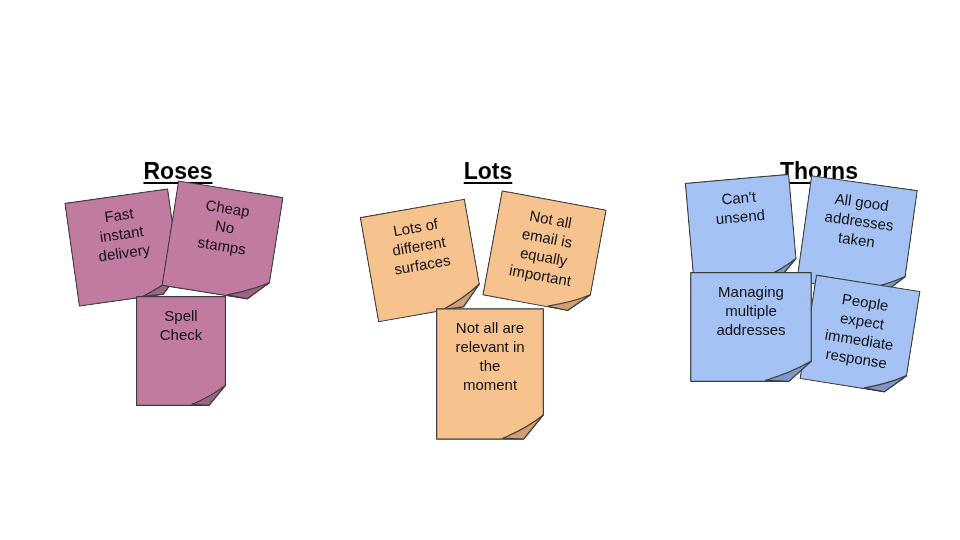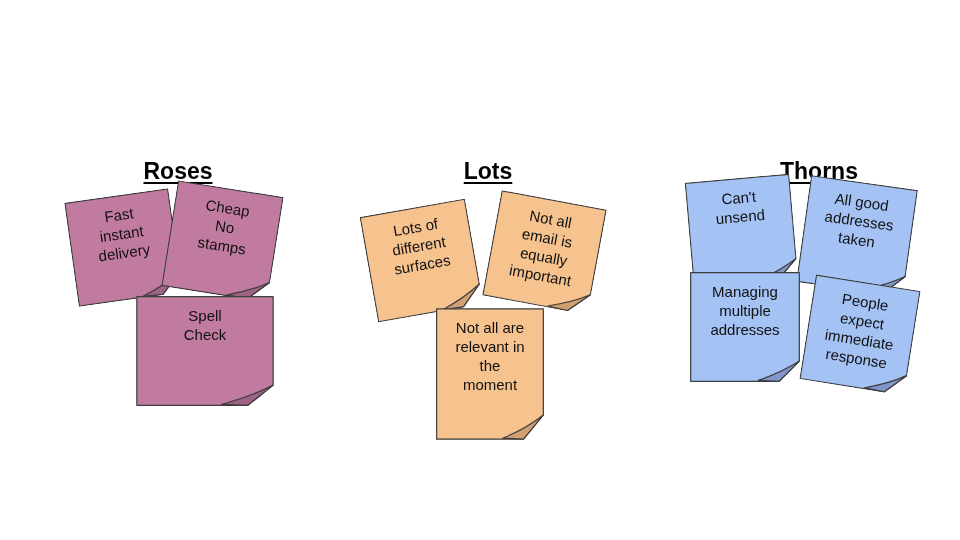--- a/index.html
+++ b/index.html
@@ -54,32 +54,32 @@
     text-align: center;
     white-space: pre-line;
     font-size: 15px;
     line-height: 19px;
     color: #111111;
   }
 
   
   .n-r1 { left: 71px;  top: 195px; width: 105px; height: 105px; transform: rotate(-8deg);   z-index: 1; }
   .n-r2 { left: 169px; top: 188px; width: 107px; height: 107px; transform: rotate(9deg);    z-index: 2; }
-  .n-r3 { left: 136px; top: 296px; width: 90px; height: 110px;                              z-index: 3; padding-left: 48px; }
+  .n-r3 { left: 136px; top: 296px; width: 90px; height: 110px;                              z-index: 3; }
 
   
   .n-b1 { left: 368px; top: 207px; width: 107px; height: 107px; transform: rotate(-10deg);  z-index: 1; }
   .n-b2 { left: 491px; top: 199px; width: 107px; height: 107px; transform: rotate(10.5deg); z-index: 2; }
   .n-b3 { left: 436px; top: 308px; width: 108px; height: 132px;                              z-index: 3; }
 
   
   .n-t1 { left: 689px; top: 178px; width: 105px; height: 105px; transform: rotate(-5deg);   z-index: 1; }
   .n-t2 { left: 803px; top: 182px; width: 108px; height: 108px; transform: rotate(8deg);    z-index: 2; }
   .n-t4 { left: 807px; top: 282px; width: 106px; height: 106px; transform: rotate(9deg);    z-index: 3; }
-  .n-t3 { left: 690px; top: 272px; width: 110px; height: 110px;                              z-index: 4; }
+  .n-t3 { left: 690px; top: 272px; width: 110px; height: 110px;                              z-index: 4; padding-left: 12px; }
 </style>
 </head>
 <body>
 
 <div class="canvas">
 
   <section>
     <h2 class="section-title t-roses">Roses</h2>
 
     <div class="note n-r1">

